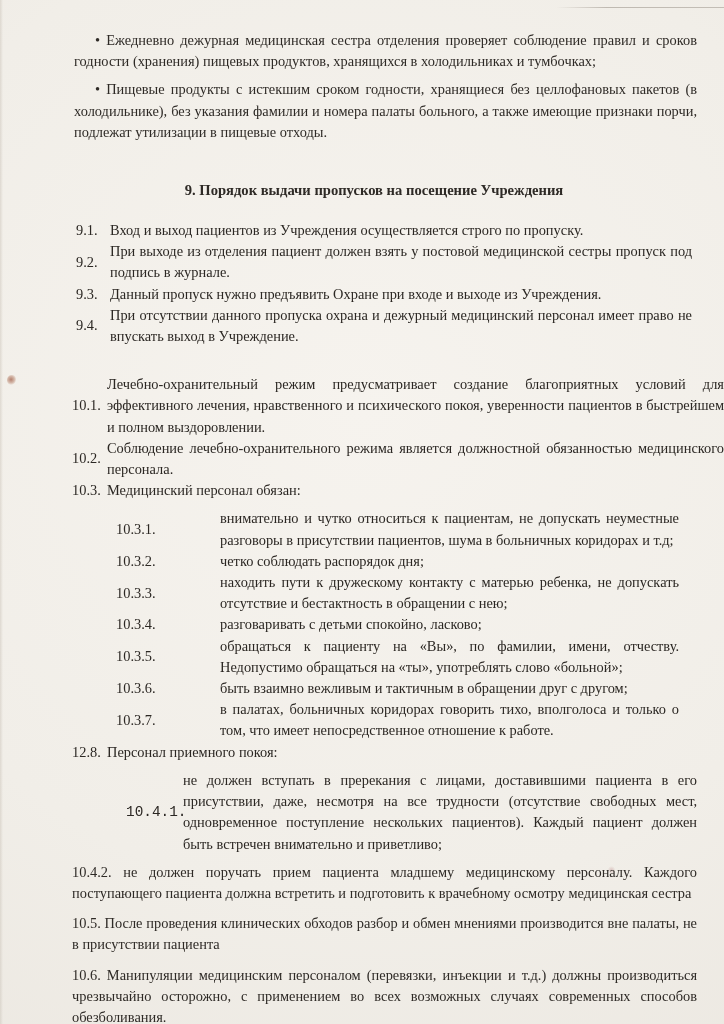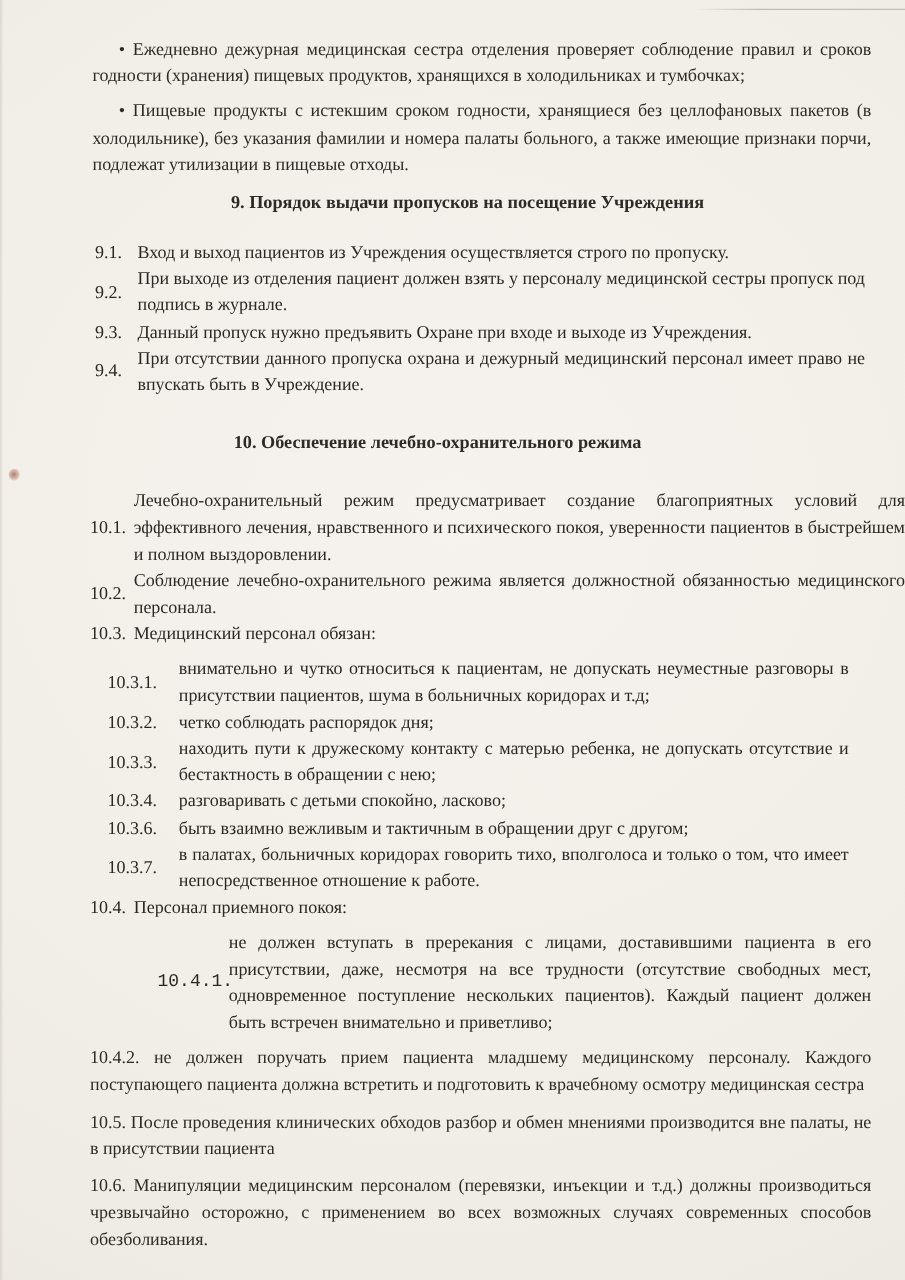--- a/index.html
+++ b/index.html
@@ -82,21 +82,21 @@
   }
 
   
   .heading {
     font-weight: bold;
     text-align: center;
     font-size: 14.6px;
     line-height: 20px;
   }
   .heading-9 {
-    margin-top: 9px;
+    margin-top: 37px;
     margin-left: 44px;
     margin-right: 20px;
   }
   .heading-10 {
     margin-top: 25px;
     margin-left: 10px;
     margin-right: 34px;
   }
 
   
@@ -125,22 +125,23 @@
   .lvl9 .num { width: 34px; }
 
   
   .lvl10 {
     margin-left: 72px;
   }
   .lvl10 .num { width: 35px; }
 
   
   .lvlsub {
-    margin-left: 86px;
+    margin-left: 116px;
     margin-right: 45px;
+    gap: 47px;
   }
   .lvlsub .num { width: 57px; }
 
   
   .lvlsub-a {
     margin-left: 126px;
     margin-right: 27px;
   }
   .lvlsub-a .num { width: 57px; font-family: Liberation Mono, monospace; }
 
@@ -176,34 +177,33 @@
 
     <div class="sp-3"></div>
 
     <div class="row lvl9">
       <span class="num">9.1.</span>
       <span class="txt">Вход и выход пациентов из Учреждения осуществляется строго по пропуску.</span>
     </div>
 
     <div class="row lvl9">
       <span class="num">9.2.</span>
-      <span class="txt">При выходе из отделения пациент должен взять у персоналу медицинской сестры пропуск под подпись в журнале.</span>
+      <span class="txt">При выходе из отделения пациент должен взять у постовой медицинской сестры пропуск под подпись в журнале.</span>
     </div>
 
     <div class="row lvl9">
       <span class="num">9.3.</span>
       <span class="txt">Данный пропуск нужно предъявить Охране при входе и выходе из Учреждения.</span>
     </div>
 
     <div class="row lvl9">
       <span class="num">9.4.</span>
-      <span class="txt">При отсутствии данного пропуска охрана и дежурный медицинский персонал имеет право не впускать быть в Учреждение.</span>
-    </div>
-
-    <p class="heading heading-10">10. Обеспечение лечебно-охранительного режима</p>
+      <span class="txt">При отсутствии данного пропуска охрана и дежурный медицинский персонал имеет право не впускать выход в Учреждение.</span>
+    </div>
+
 
     <div style="height:27px"></div>
 
     <div class="row lvl10">
       <span class="num">10.1.</span>
       <span class="txt">Лечебно-охранительный  режим  предусматривает   создание  благоприятных  условий  для эффективного  лечения,  нравственного  и  психического  покоя,  уверенности  пациентов  в быстрейшем и полном выздоровлении.</span>
     </div>
 
     <div class="row lvl10">
       <span class="num">10.2.</span>
@@ -230,33 +230,37 @@
     <div class="row lvlsub">
       <span class="num">10.3.3.</span>
       <span class="txt">находить  пути  к  дружескому  контакту  с  матерью  ребенка,  не  допускать отсутствие  и бестактность в обращении с нею;</span>
     </div>
 
     <div class="row lvlsub">
       <span class="num">10.3.4.</span>
       <span class="txt">разговаривать с детьми спокойно, ласково;</span>
     </div>
 
+    <div class="row lvlsub">
+      <span class="num">10.3.5.</span>
+      <span class="txt">обращаться  к  пациенту  на  «Вы»,  по  фамилии,  имени,  отчеству.  Недопустимо обращаться на «ты», употреблять слово «больной»;</span>
+    </div>
 
     <div class="row lvlsub">
       <span class="num">10.3.6.</span>
       <span class="txt">быть  взаимно вежливым и тактичным в обращении  друг с  другом;</span>
     </div>
 
     <div class="row lvlsub">
       <span class="num">10.3.7.</span>
       <span class="txt">в палатах, больничных коридорах говорить тихо, вполголоса и только о том, что имеет непосредственное отношение к работе.</span>
     </div>
 
     <div class="row lvl10">
-      <span class="num">10.4.</span>
+      <span class="num">12.8.</span>
       <span class="txt">Персонал приемного покоя:</span>
     </div>
 
     <div class="sp-1"></div>
 
     <div class="row lvlsub-a">
       <span class="num">10.4.1.</span>
       <span class="txt">не  должен  вступать  в  пререкания   с  лицами,  доставившими  пациента  в  его присутствии,   даже,      несмотря   на   все   трудности   (отсутствие   свободных   мест, одновременное  поступление  нескольких  пациентов).  Каждый  пациент  должен  быть встречен внимательно и приветливо;</span>
     </div>
 

